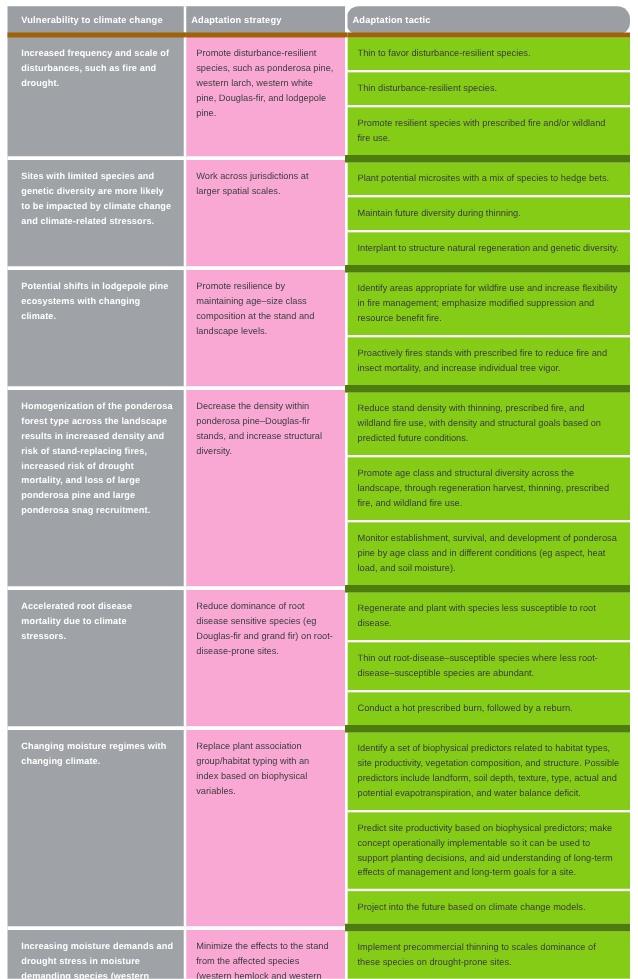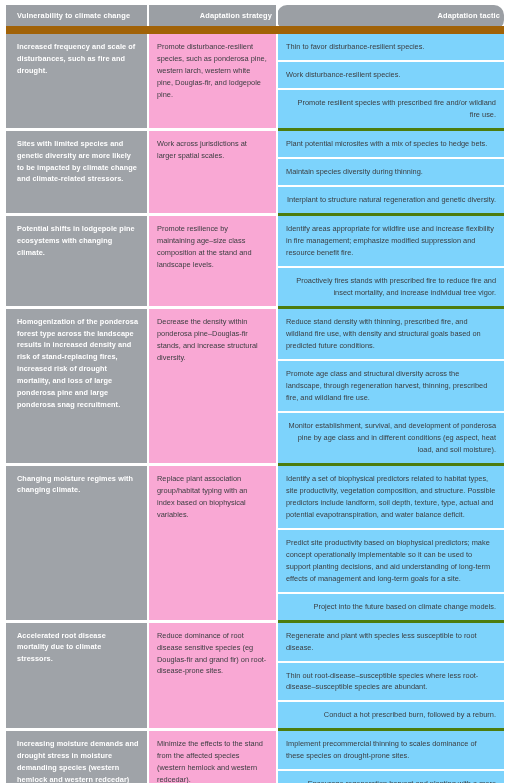--- a/index.html
+++ b/index.html
@@ -24,21 +24,21 @@
   col.c1 { width: 142px; }
   col.c2 { width: 129px; }
   col.c3 { width: 227px; }
 
   
   thead th {
     background: #9b9fa4;
     color: #ffffff;
     font-size: 7.4px;
     font-weight: bold;
-    text-align: right;
+    text-align: left;
     padding: 6px 4px 6px 4px;
     vertical-align: middle;
     letter-spacing: .15px;
     border-right: 2px solid #ffffff;
   }
   thead th.last { border-right: none; border-radius: 10px; }
   thead th.vuln { text-align: left; padding-left: 11px; }
 
   
   td.vuln-cell {
@@ -60,32 +60,32 @@
     line-height: 1.62;
     vertical-align: top;
     padding: 7px 9px 7px 8px;
     border-top: 3px solid #ffffff;
     border-right: 2px solid #ffffff;
   }
   td.tactic-cell {
     background: #e2e3e5;
     padding: 0;
     vertical-align: top;
-    border-top: 3px solid #4d7c0f;
+    border-top: 6px solid #4d7c0f;
   }
   td.tactic-cell .tactic {
     font-size: 7.4px;
     color: #3b3d40;
     line-height: 1.62;
     padding: 7px 8px 7px 8px;
     border-bottom: 2px solid #ffffff;
-    background: #7dd3fc;
+    background: #84cc16;
   }
-  td.tactic-cell .tactic.last { border-bottom: none; text-align: right; }
-  tbody tr.first-row td { border-top: 8px solid #a16207; margin-top: 20px; }
+  td.tactic-cell .tactic.last { border-bottom: none; }
+  tbody tr.first-row td { border-top: 4px solid #a16207; margin-top: 20px; }
 </style>
 </head>
 <body>
 
 <div id="table-wrap">
   <table class="adapt-table">
     <colgroup>
       <col class="c1">
         <col class="c2">
         <col class="c3">
@@ -96,30 +96,30 @@
         <th>Adaptation strategy</th>
         <th class="last">Adaptation tactic</th>
       </tr>
     </thead>
     <tbody id="table-body">
         <tr class="first-row">
           <td class="vuln-cell">Increased frequency and scale of disturbances, such as fire and drought.</td>
           <td class="strat-cell">Promote disturbance-resilient species, such as ponderosa pine, western larch, western white pine, Douglas-fir, and lodgepole pine.</td>
           <td class="tactic-cell">
             <div class="tactic">Thin to favor disturbance-resilient species.</div>
-            <div class="tactic">Work disturbance-resilient species.</div>
+            <div class="tactic">Thin disturbance-resilient species.</div>
             <div class="tactic last">Promote resilient species with prescribed fire and/or wildland fire use.</div>
           </td>
         </tr>
         <tr>
           <td class="vuln-cell">Sites with limited species and genetic diversity are more likely to be impacted by climate change and climate-related stressors.</td>
           <td class="strat-cell">Work across jurisdictions at larger spatial scales.</td>
           <td class="tactic-cell">
             <div class="tactic">Plant potential microsites with a mix of species to hedge bets.</div>
-            <div class="tactic">Maintain species diversity during thinning.</div>
+            <div class="tactic">Maintain future diversity during thinning.</div>
             <div class="tactic last">Interplant to structure natural regeneration and genetic diversity.</div>
           </td>
         </tr>
         <tr>
           <td class="vuln-cell">Potential shifts in lodgepole pine ecosystems with changing climate.</td>
           <td class="strat-cell">Promote resilience by maintaining age–size class composition at the stand and landscape levels.</td>
           <td class="tactic-cell">
             <div class="tactic">Identify areas appropriate for wildfire use and increase flexibility in fire management; emphasize modified suppression and resource benefit fire.</div>
             <div class="tactic last">Proactively fires stands with prescribed fire to reduce fire and insect mortality, and increase individual tree vigor.</div>
           </td>
@@ -127,35 +127,35 @@
         <tr>
           <td class="vuln-cell">Homogenization of the ponderosa forest type across the landscape results in increased density and risk of stand-replacing fires, increased risk of drought mortality, and loss of large ponderosa pine and large ponderosa snag recruitment.</td>
           <td class="strat-cell">Decrease the density within ponderosa pine–Douglas-fir stands, and increase structural diversity.</td>
           <td class="tactic-cell">
             <div class="tactic">Reduce stand density with thinning, prescribed fire, and wildland fire use, with density and structural goals based on predicted future conditions.</div>
             <div class="tactic">Promote age class and structural diversity across the landscape, through regeneration harvest, thinning, prescribed fire, and wildland fire use.</div>
             <div class="tactic last">Monitor establishment, survival, and development of ponderosa pine by age class and in different conditions (eg aspect, heat load, and soil moisture).</div>
           </td>
         </tr>
         <tr>
+          <td class="vuln-cell">Accelerated root disease mortality due to climate stressors.</td>
+          <td class="strat-cell">Reduce dominance of root disease sensitive species (eg Douglas-fir and grand fir) on root-disease-prone sites.</td>
+          <td class="tactic-cell">
+            <div class="tactic">Regenerate and plant with species less susceptible to root disease.</div>
+            <div class="tactic">Thin out root-disease–susceptible species where less root-disease–susceptible species are abundant.</div>
+            <div class="tactic last">Conduct a hot prescribed burn, followed by a reburn.</div>
+          </td>
+        </tr>
+        <tr>
           <td class="vuln-cell">Changing moisture regimes with changing climate.</td>
           <td class="strat-cell">Replace plant association group/habitat typing with an index based on biophysical variables.</td>
           <td class="tactic-cell">
             <div class="tactic">Identify a set of biophysical predictors related to habitat types, site productivity, vegetation composition, and structure. Possible predictors include landform, soil depth, texture, type, actual and potential evapotranspiration, and water balance deficit.</div>
             <div class="tactic">Predict site productivity based on biophysical predictors; make concept operationally implementable so it can be used to support planting decisions, and aid understanding of long-term effects of management and long-term goals for a site.</div>
             <div class="tactic last">Project into the future based on climate change models.</div>
-          </td>
-        </tr>
-        <tr>
-          <td class="vuln-cell">Accelerated root disease mortality due to climate stressors.</td>
-          <td class="strat-cell">Reduce dominance of root disease sensitive species (eg Douglas-fir and grand fir) on root-disease-prone sites.</td>
-          <td class="tactic-cell">
-            <div class="tactic">Regenerate and plant with species less susceptible to root disease.</div>
-            <div class="tactic">Thin out root-disease–susceptible species where less root-disease–susceptible species are abundant.</div>
-            <div class="tactic last">Conduct a hot prescribed burn, followed by a reburn.</div>
           </td>
         </tr>
         <tr>
           <td class="vuln-cell">Increasing moisture demands and drought stress in moisture demanding species (western hemlock and western redcedar) on upland sites.</td>
           <td class="strat-cell">Minimize the effects to the stand from the affected species (western hemlock and western redcedar).</td>
           <td class="tactic-cell">
             <div class="tactic">Implement precommercial thinning to scales dominance of these species on drought-prone sites.</div>
             <div class="tactic last">Encourage regeneration harvest and planting with a more diverse species mix.</div>
           </td>
         </tr>

